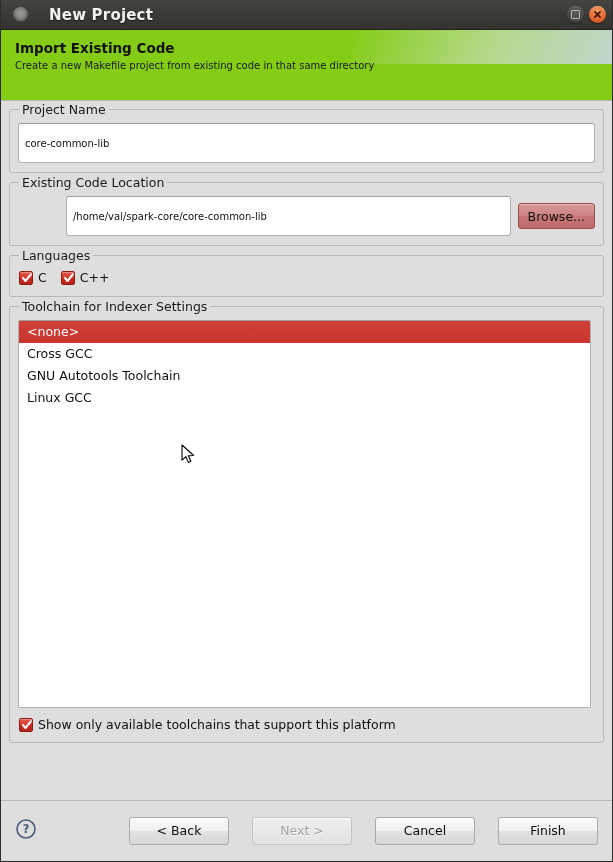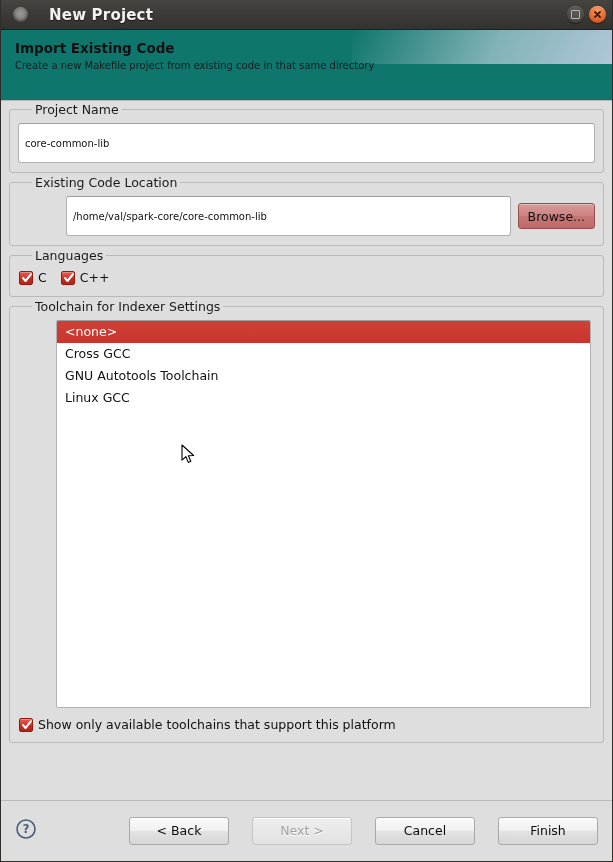--- a/index.html
+++ b/index.html
@@ -77,21 +77,21 @@
   .tbtn-close {
     background: radial-gradient(circle at 50% 28%, #f59b63 0%, #e8713a 48%, #c4441c 100%);
     box-shadow: inset 0 1px 0 rgba(255,255,255,.3), 0 1px 1px rgba(0,0,0,.45);
   }
   .tbtn-close svg { display: block; }
 
   
   .wiz-header {
     position: relative;
     height: 71px;
-    background: #0f766e;
+    background: #84cc16;
     border-bottom: 1px solid #b6b6b6;
     padding: 9px 14px 0 14px;
     overflow: hidden;
   }
   .wiz-header .banner-grad {
     position: absolute;
     right: 0; top: 0;
     width: 260px; height: 34px;
     background: linear-gradient(115deg, rgba(255,255,255,0) 0%, rgba(223,228,242,.55) 55%, rgba(205,213,236,.85) 100%);
     pointer-events: none;
@@ -125,21 +125,21 @@
     position: relative;
     border: 1px solid #b9b9b9;
     border-radius: 3px;
     background: transparent;
     margin-bottom: 9px;
     padding: 13px 8px 9px 8px;
   }
   .group > .group-label {
     position: absolute;
     top: -8px;
-    left: 22px;
+    left: 9px;
     background: #dedede;
     padding: 0 3px;
     font-size: 12.5px;
     color: #1a1a1a;
     line-height: 15px;
     white-space: nowrap;
   }
 
   .textfield {
     width: 100%;
@@ -212,21 +212,20 @@
     padding: 13px 12px 8px 8px;
   }
   .listbox {
     height: 388px;
     background: #ffffff;
     border: 1px solid #b2b2b2;
     border-top-color: #9d9d9d;
     border-radius: 2px;
     overflow: hidden;
     padding: 0;
-    margin-left: 38px;
   }
   .list-item {
     height: 22px;
     line-height: 22px;
     padding: 0 0 0 8px;
     font-size: 12.5px;
     color: #111;
     white-space: nowrap;
     cursor: default;
   }

